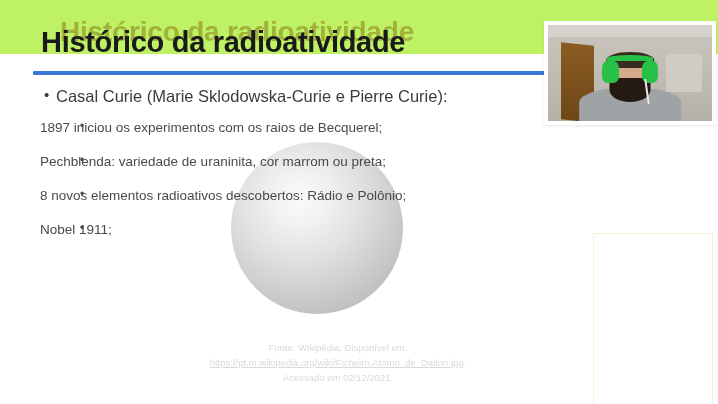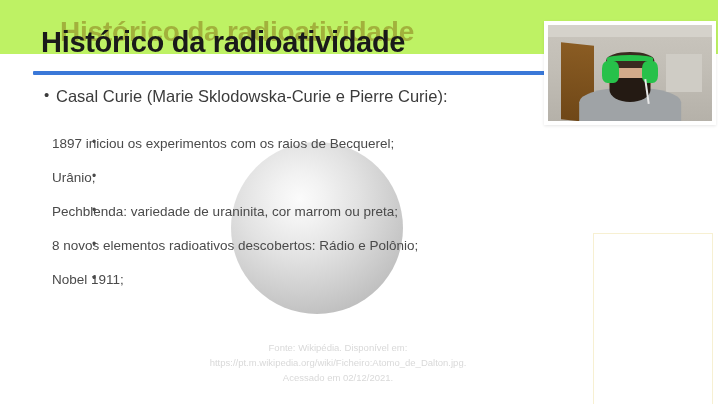--- a/index.html
+++ b/index.html
@@ -108,40 +108,39 @@
     left: 0;
     top: 86px;
     width: 560px;
   }
   .bullet-l1 {
     position: relative;
     padding-left: 56px;
     font-size: 16.5px;
     color: #3b3b3b;
     line-height: 20px;
-    margin-bottom: 29px;
+    margin-bottom: 13px;
     white-space: nowrap;
   }
   .bullet-l1::before {
     content: "\2022";
     position: absolute;
     left: 44px;
     top: -1px;
     font-size: 15px;
     color: #3b3b3b;
   }
   .bullet-l2 {
     position: relative;
     padding-left: 40px;
     font-size: 13.5px;
     color: #4a4a4a;
     line-height: 17px;
     margin-bottom: 17px;
     white-space: nowrap;
-    margin-left: 12px;
   }
   .bullet-l2::before {
     content: "\2022";
     position: absolute;
     left: 80px;
     top: -1px;
     font-size: 12px;
     color: #4a4a4a;
   }
 
@@ -151,20 +150,21 @@
     left: 138px;
     top: 340px;
     width: 400px;
     text-align: center;
     font-size: 9.5px;
     line-height: 15px;
     color: #d9d9d9;
   }
   #source-url {
     color: #d9d9d9;
+    text-decoration: underline;
   }
 
   
   #webcam-panel {
     position: absolute;
     left: 544px;
     top: 21px;
     width: 172px;
     height: 104px;
     background: #ffffff;
@@ -297,21 +297,20 @@
     <div id="page-title">Histórico da radioatividade</div>
   </div>
 
   <div id="title-rule"></div>
 
   <div id="atom-sphere"></div>
 
   <div id="content">
     <div class="bullet-l1">Casal Curie (Marie Sklodowska-Curie e Pierre Curie):</div>
     <div class="bullet-l2">1897 iniciou os experimentos com os raios de Becquerel;</div>
-    <div class="bullet-l2">Urânio;</div>
     <div class="bullet-l2">Pechblenda: variedade de uraninita, cor marrom ou preta;</div>
     <div class="bullet-l2">8 novos elementos radioativos descobertos: Rádio e Polônio;</div>
     <div class="bullet-l2">Nobel 1911;</div>
   </div>
 
   <div id="source-caption">
     <span>Fonte: Wikipédia. Disponível em:</span><br>
     <span id="source-url">https://pt.m.wikipedia.org/wiki/Ficheiro:Atomo_de_Dalton.jpg</span><span>.</span><br>
     <span>Acessado em 02/12/2021.</span>
   </div>

